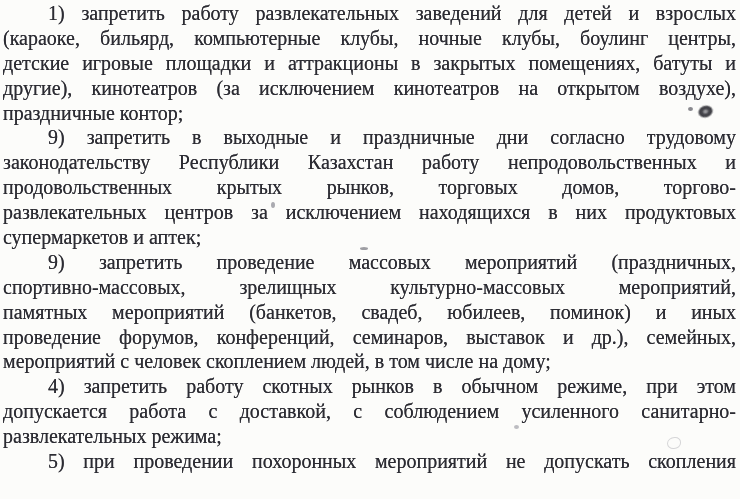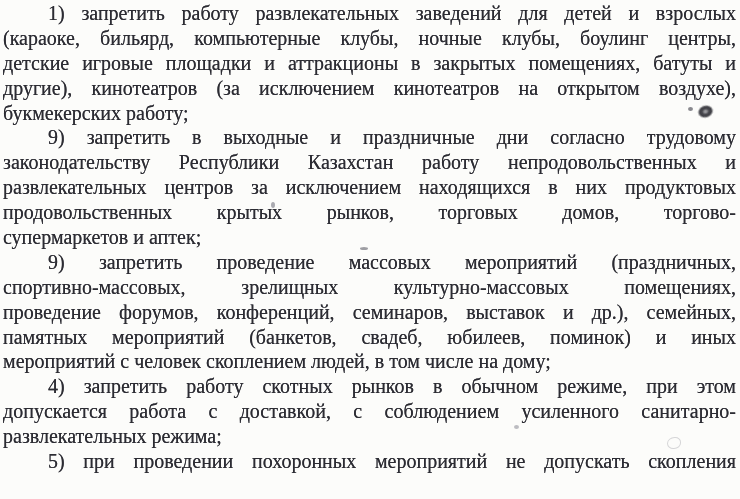--- a/index.html
+++ b/index.html
@@ -72,34 +72,34 @@
 </head>
 <body>
 
 <div class="page">
   <div class="text-layer">
       <div class="paragraph">
         <div class="line first fill">1) запретить работу развлекательных заведений для детей и взрослых</div>
         <div class="line fill">(караоке, бильярд, компьютерные клубы, ночные клубы, боулинг центры,</div>
         <div class="line fill">детские игровые площадки и аттракционы в закрытых помещениях, батуты и</div>
         <div class="line fill">другие), кинотеатров (за исключением кинотеатров на открытом воздухе),</div>
-        <div class="line">букмекерских работу;</div>
+        <div class="line">праздничные контор;</div>
       </div>
       <div class="paragraph">
         <div class="line first fill">9) запретить в выходные и праздничные дни согласно трудовому</div>
         <div class="line fill">законодательству Республики Казахстан работу непродовольственных и</div>
+        <div class="line fill">продовольственных крытых рынков, торговых домов, торгово-</div>
         <div class="line fill">развлекательных центров за исключением находящихся в них продуктовых</div>
-        <div class="line fill">продовольственных крытых рынков, торговых домов, торгово-</div>
         <div class="line">супермаркетов и аптек;</div>
       </div>
       <div class="paragraph">
         <div class="line first fill">9) запретить проведение массовых мероприятий (праздничных,</div>
-        <div class="line fill">спортивно-массовых, зрелищных культурно-массовых помещениях,</div>
+        <div class="line fill">спортивно-массовых, зрелищных культурно-массовых мероприятий,</div>
+        <div class="line fill">памятных мероприятий (банкетов, свадеб, юбилеев, поминок) и иных</div>
         <div class="line fill">проведение форумов, конференций, семинаров, выставок и др.), семейных,</div>
-        <div class="line fill">памятных мероприятий (банкетов, свадеб, юбилеев, поминок) и иных</div>
         <div class="line">мероприятий с человек скоплением людей, в том числе на дому;</div>
       </div>
       <div class="paragraph">
         <div class="line first fill">4) запретить работу скотных рынков в обычном режиме, при этом</div>
         <div class="line fill">допускается работа с доставкой, с соблюдением усиленного санитарно-</div>
         <div class="line">развлекательных режима;</div>
       </div>
       <div class="paragraph">
         <div class="line first fill">5) при проведении похоронных мероприятий не допускать скопления</div>
       </div>

